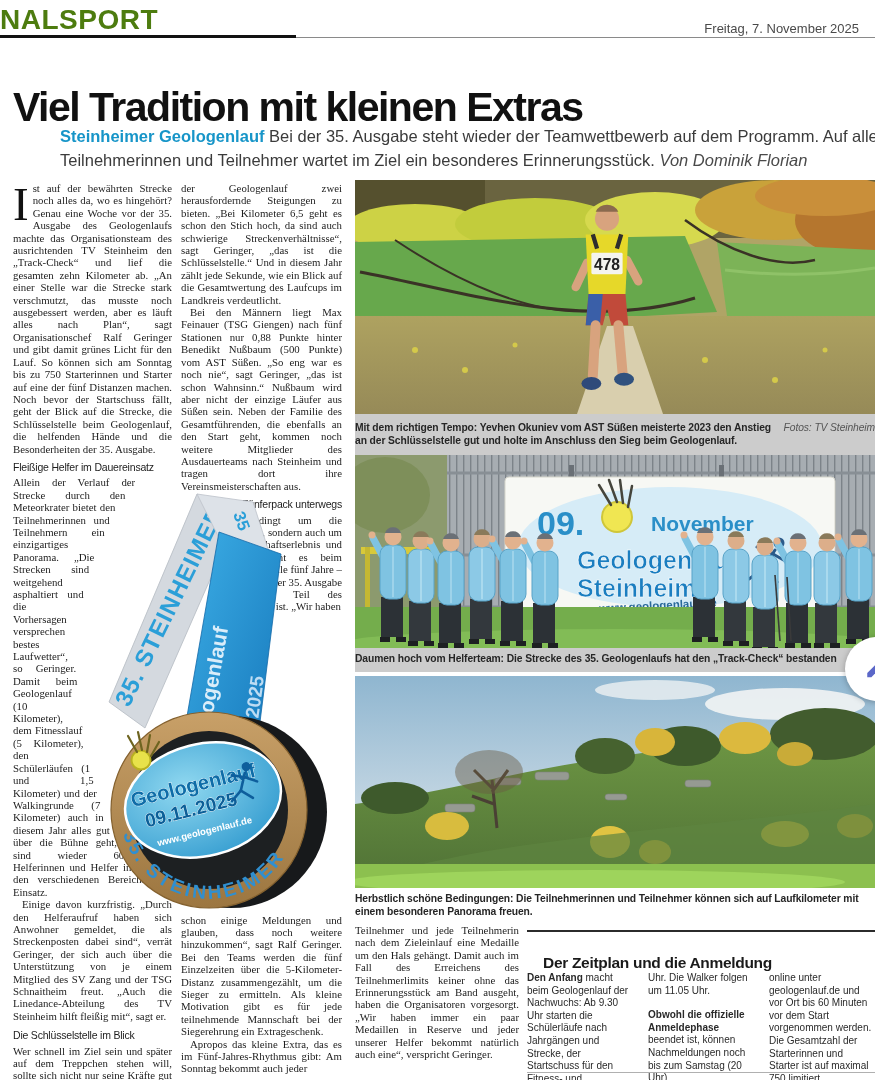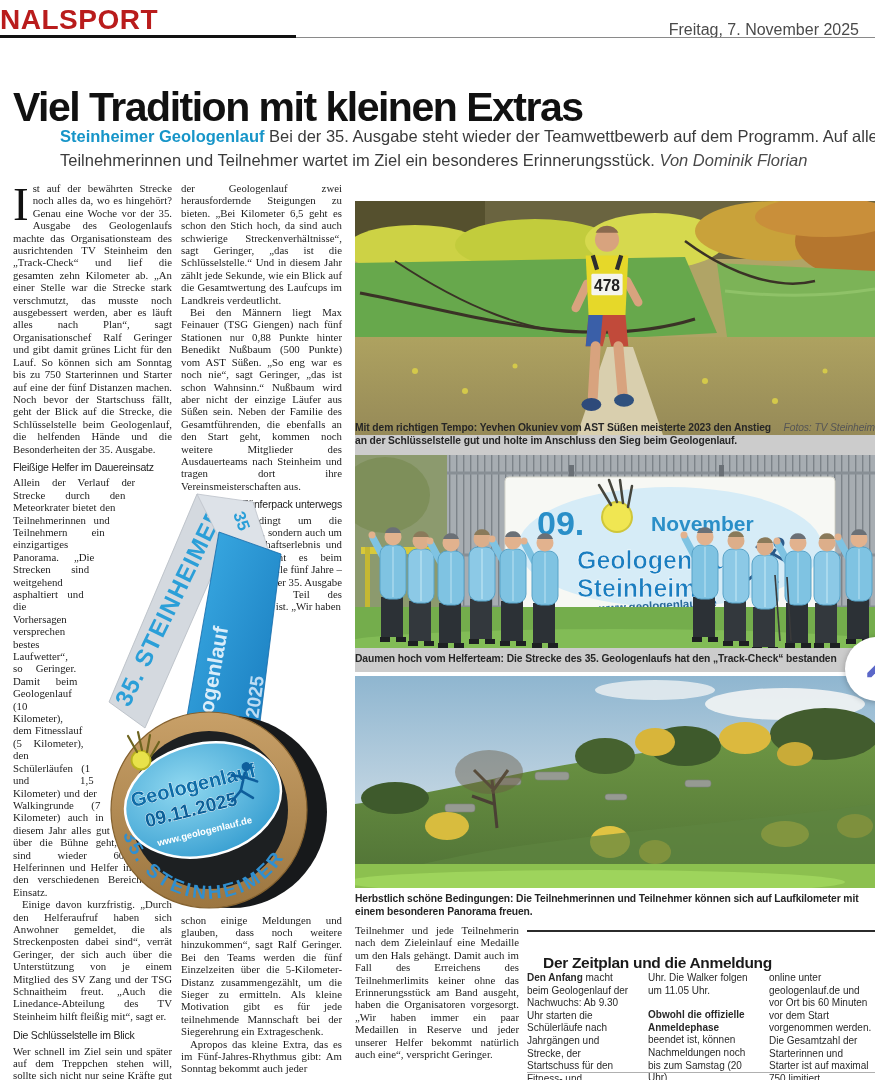--- a/index.html
+++ b/index.html
@@ -1,21 +1,21 @@
 <!DOCTYPE html>
 <html lang="de"><head>
 <meta charset="utf-8">
 <style>
   html,body{margin:0;padding:0;background:#ffffff;}
   #page{position:relative;width:875px;height:1080px;background:#fff;overflow:hidden;
         font-family:"Liberation Sans",sans-serif;color:#1a1a1a;}
   
   #section-name{position:absolute;left:0px;top:4px;font-size:28px;font-weight:800;
-      letter-spacing:.5px;color:#b91c1c;}
-  #page-date{position:absolute;right:16px;top:21px;font-size:16px;color:#4a4a4a;}
+      letter-spacing:.5px;color:#4d7c0f;}
+  #page-date{position:absolute;right:16px;top:21px;font-size:13px;color:#4a4a4a;}
   #header-rule-thin{position:absolute;left:0;top:37px;width:875px;height:1px;background:#8a8a8a;}
   #header-rule-thick{position:absolute;left:0;top:35px;width:296px;height:3px;background:#111;}
   
   #headline{position:absolute;left:13px;top:57px;width:800px;font-size:41px;line-height:46px;
       font-weight:800;letter-spacing:-1.5px;color:#111;}
   #standfirst{position:absolute;left:13px;top:124px;width:848px;font-size:16.5px;line-height:24px;
       color:#3b3b3b;margin-left:47px;}
   .kicker{color:#1795c8;font-weight:700;}
   .byline{font-style:italic;color:#4a4a4a;}
   
@@ -33,21 +33,21 @@
   .subhead.clear{clear:both;margin-top:7px;}
   .shape-r{float:right;width:94px;height:385px;margin-left:2px;
       shape-outside:polygon(72% 0%,100% 0%,100% 100%,58% 100%,30% 88%,8% 68%,0% 48%,10% 28%,40% 10%);}
   .shape-l{float:left;width:78px;height:196px;margin-right:2px;
       shape-outside:polygon(0% 0%,16% 0%,30% 25%,52% 50%,80% 75%,100% 100%,0% 100%);}
   #wrap1{min-height:464px;}
   #wrap2{min-height:196px;}
   #medal-gap{clear:both;height:204px;}
   
   .photo{position:absolute;left:355px;width:520px;overflow:hidden;background:#ccc;}
-  #photo1{top:201px;height:290px;text-decoration:underline;}
+  #photo1{top:180px;height:290px;text-decoration:underline;}
   #photo2{top:455px;height:217px;}
   #photo3{top:676px;height:212px;}
   .caption{position:absolute;left:355px;width:520px;font-size:10.3px;line-height:13px;
       font-weight:700;color:#262626;letter-spacing:-.1px;}
   #caption1{top:421px;}
   #caption2{top:652px;}
   #caption3{top:892px;}
   .credit{float:right;font-weight:400;font-style:italic;color:#555;}
   
   #medal{position:absolute;left:101px;top:492px;width:234px;height:418px;pointer-events:none;}

